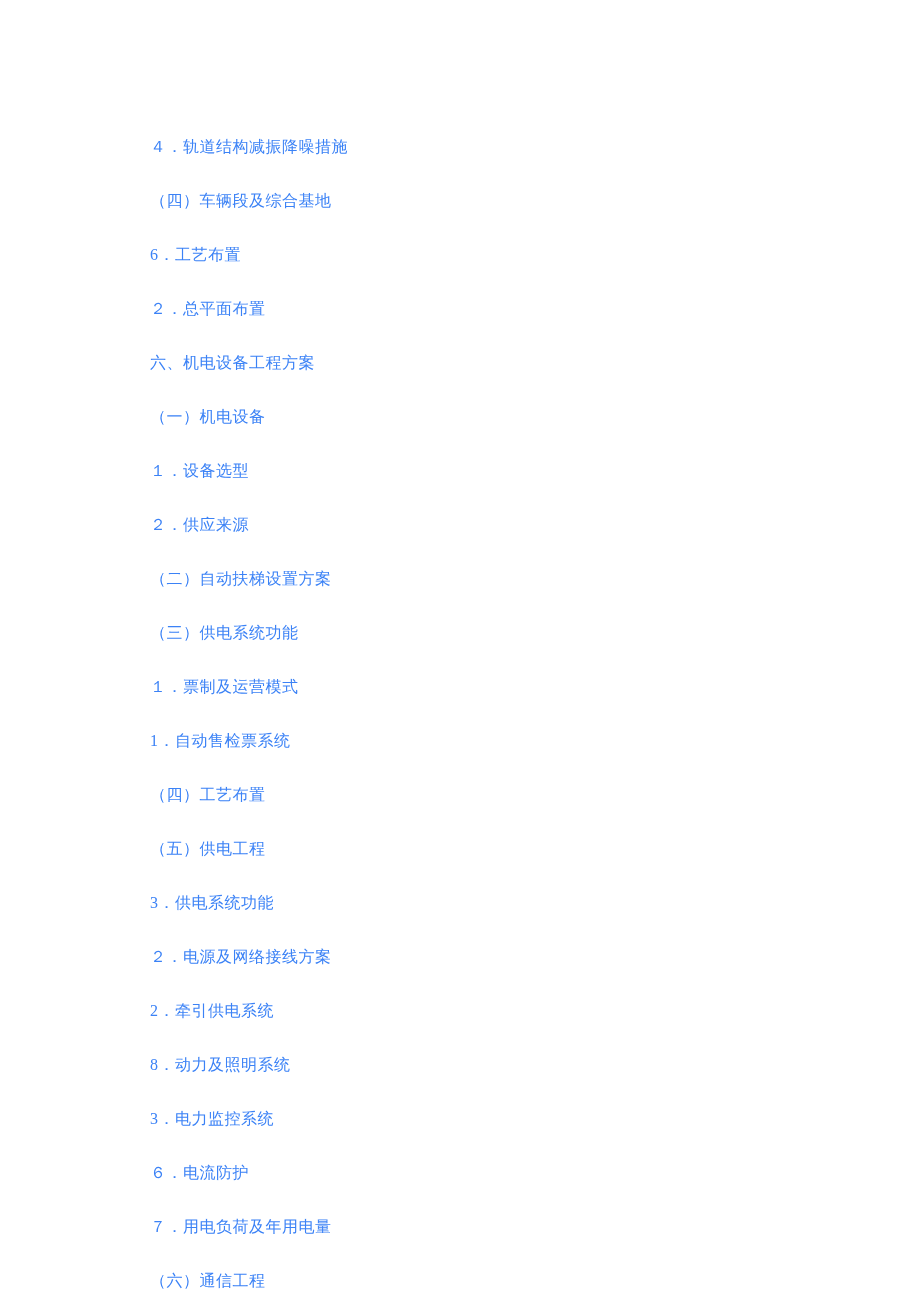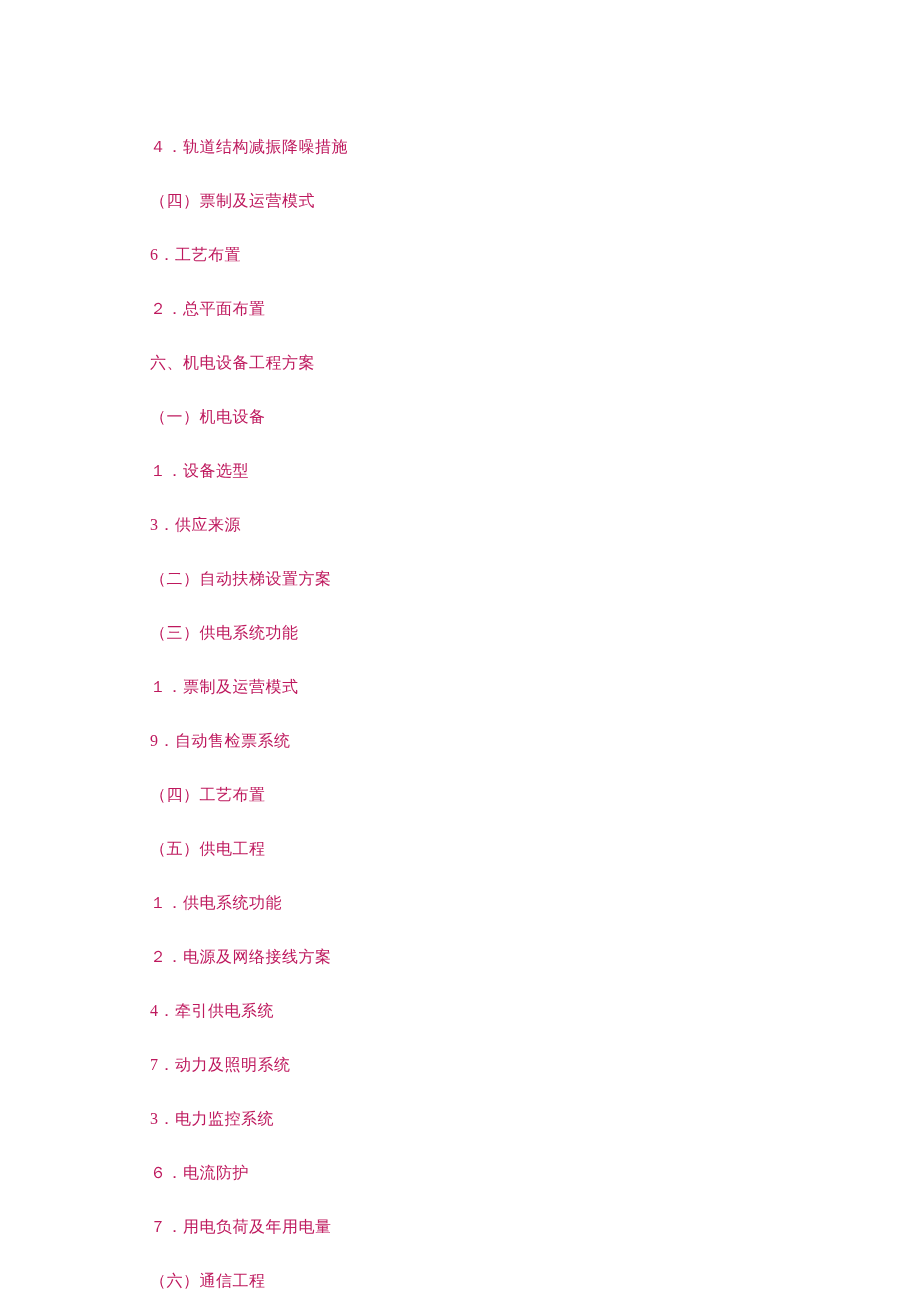--- a/index.html
+++ b/index.html
@@ -9,43 +9,43 @@
     }
     body {
       background: #ffffff;
       font-family: "SimSun", "宋体", serif;
       width: 920px;
       height: 1302px;
       padding: 135px 150px 60px 150px;
     }
     .line {
       font-size: 16px;
-      color: #be185d;
+      color: #3b82f6;
       line-height: 1.5;
       margin-bottom: 30px;
       letter-spacing: 0.5px;
     }
   </style>
 </head>
 <body>
 
 <div class="line">４．轨道结构减振降噪措施</div>
-<div class="line">（四）票制及运营模式</div>
+<div class="line">（四）车辆段及综合基地</div>
 <div class="line">6．工艺布置</div>
 <div class="line">２．总平面布置</div>
 <div class="line">六、机电设备工程方案</div>
 <div class="line">（一）机电设备</div>
 <div class="line">１．设备选型</div>
-<div class="line">3．供应来源</div>
+<div class="line">２．供应来源</div>
 <div class="line">（二）自动扶梯设置方案</div>
 <div class="line">（三）供电系统功能</div>
 <div class="line">１．票制及运营模式</div>
-<div class="line">9．自动售检票系统</div>
+<div class="line">1．自动售检票系统</div>
 <div class="line">（四）工艺布置</div>
 <div class="line">（五）供电工程</div>
-<div class="line">１．供电系统功能</div>
+<div class="line">3．供电系统功能</div>
 <div class="line">２．电源及网络接线方案</div>
-<div class="line">4．牵引供电系统</div>
-<div class="line">7．动力及照明系统</div>
+<div class="line">2．牵引供电系统</div>
+<div class="line">8．动力及照明系统</div>
 <div class="line">3．电力监控系统</div>
 <div class="line">６．电流防护</div>
 <div class="line">７．用电负荷及年用电量</div>
 <div class="line">（六）通信工程</div>
 
 </body></html>

